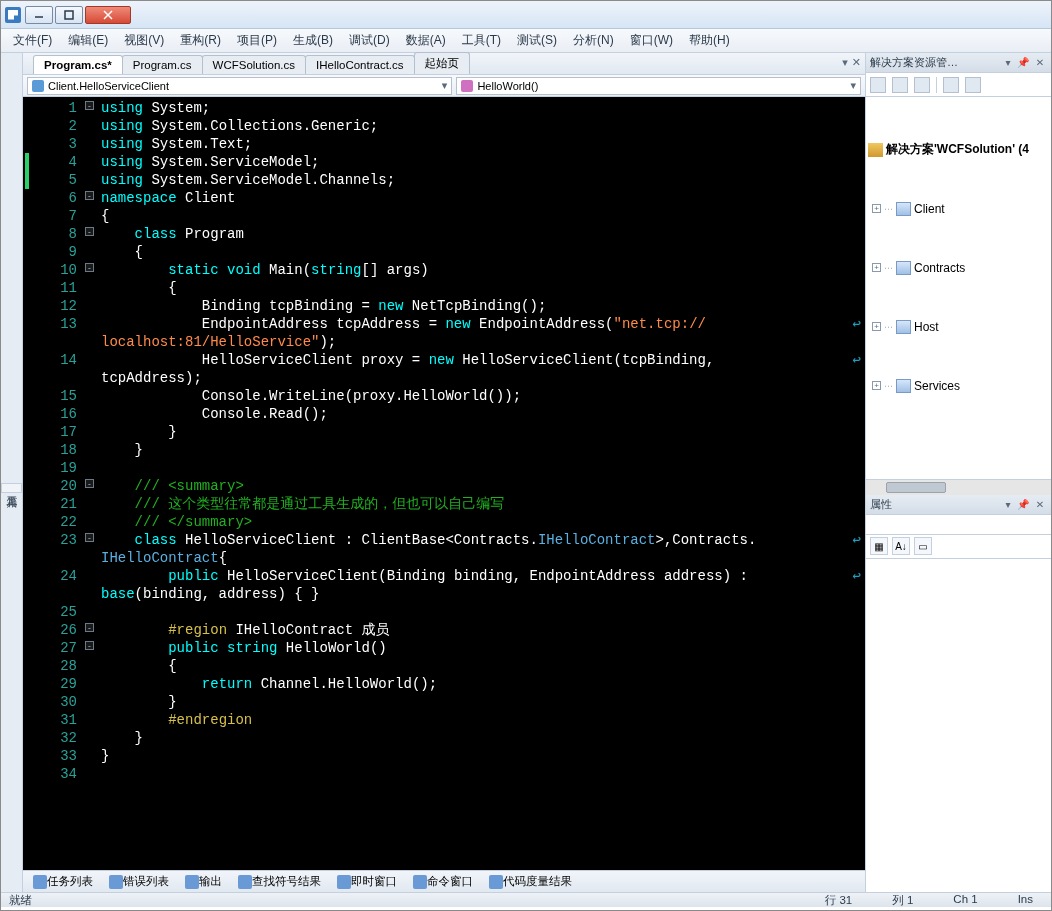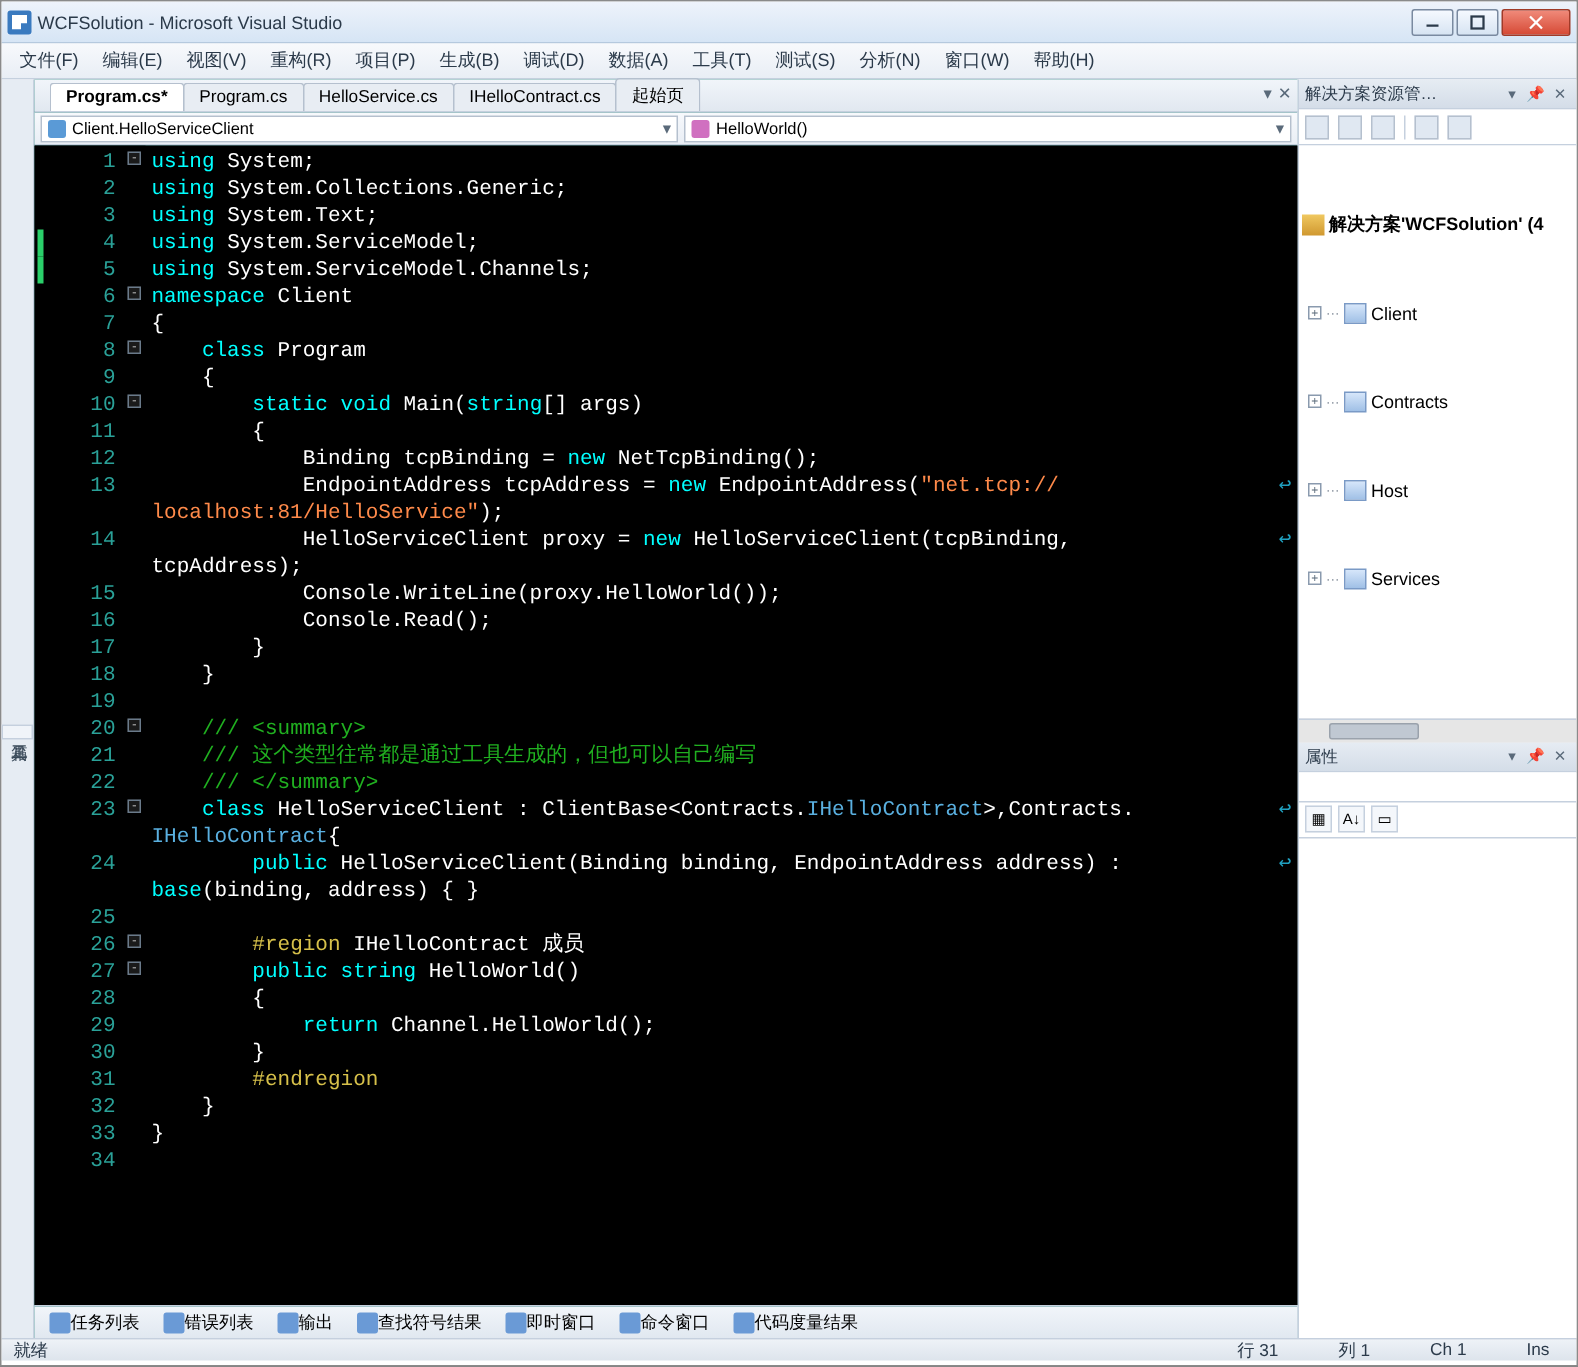--- a/index.html
+++ b/index.html
@@ -15,21 +15,21 @@
 .winbtn svg { width:10px; height:10px; }
 
 .menubar { height: 24px; background: linear-gradient(#f7f9fc,#e9eef5); border-bottom: 1px solid #c5d0de; display: flex; align-items: center; padding: 0 4px; }
 .menuitem { padding: 2px 8px; color: #2b3a4a; cursor: default; }
 
 .mainrow { display: flex; height: calc(100% - 28px - 24px - 18px); }
 
 .leftrail { width: 22px; background: #e6ecf3; border-right: 1px solid #c5d0de; writing-mode: vertical-rl; text-orientation: upright; font-size: 11px; color:#3a4a5a; display:flex; flex-direction:column; align-items:center; padding-top:30px; gap:14px; }
 .leftrail .railtab { padding: 4px 2px; border:1px solid #c5d0de; background:#f0f4f9; }
 
-.centercol { flex: 1; display: flex; flex-direction: column; background:#0f766e; }
+.centercol { flex: 1; display: flex; flex-direction: column; background:#d946ef; }
 
 .tabstrip { height: 22px; background: linear-gradient(#f1f5fa,#e1e8f0); border-bottom: 1px solid #c5d0de; display:flex; align-items:flex-end; padding-left:10px; gap:0; position:relative; }
 .tab { padding: 3px 10px 3px 10px; border:1px solid #b5c0ce; border-bottom:none; background:#e8edf3; font-size:11.5px; border-radius:3px 3px 0 0; margin-right:-1px; position:relative; }
 .tab.active { background:#fff; font-weight:bold; z-index:2; }
 .tabstrip .closers { position:absolute; right:4px; top:3px; display:flex; gap:4px; color:#5a6a7a; font-size:11px; }
 
 .navbar { height: 22px; background: linear-gradient(#f7f9fc,#e9eef5); border-bottom:1px solid #c5d0de; display:flex; align-items:center; gap:4px; padding:0 4px; }
 .navsel { flex:1; border:1px solid #b5c0ce; background:#fff; height:18px; display:flex; align-items:center; padding:0 4px; font-size:11px; }
 .navsel .icon { width:12px; height:12px; margin-right:4px; display:inline-block; background:#5a9ad6; border-radius:2px; }
 .navsel .caret { margin-left:auto; color:#5a6a7a; }
@@ -63,36 +63,35 @@
 .tnode.proj .ficon { background: linear-gradient(#d6e6fa,#a0c0e6); border:1px solid #7a9ac6; }
 .tnode.root { font-weight:bold; }
 .tscroll { height:16px; background:#e6e6e6; border-top:1px solid #c5d0de; position:relative; }
 .tscroll .thumb { position:absolute; left:20px; width:60px; top:2px; bottom:2px; background:#c0c8d2; border:1px solid #9aa2ac; border-radius:2px; }
 
 .propgrid { background:#fff; flex:1; }
 .propgrid .ptb { height:24px; border-bottom:1px solid #c5d0de; display:flex; align-items:center; gap:4px; padding:0 4px; }
 .propgrid .ptb .pi { width:18px; height:18px; border:1px solid #c5d0de; background:#f4f7fb; display:flex; align-items:center; justify-content:center; font-size:10px; }
 .propgrid .psel { height:20px; border-bottom:1px solid #c5d0de; background:#fff; }
 
-.statusbar { height:15px; background:linear-gradient(#eef2f7,#dde4ec); border-top:1px solid #c5d0de; display:flex; align-items:center; font-size:11.5px; color:#2b3a4a; padding:0 8px; }
+.statusbar { height:15px; background:linear-gradient(#eef2f7,#dde4ec); border-top:1px solid #c5d0de; display:flex; align-items:flex-start; font-size:11.5px; color:#2b3a4a; padding:0 8px; }
 .statusbar .cell { margin-right:40px; }
 .statusbar .spacer3 { flex:1; }
 
 .marker { display:inline-block; width:4px; height:18px; background:#2ad06a; position:absolute; left:0; }
 .linewrap { position:relative; height:18px; }
 .foldcol { width:14px; background:#000; }
 .foldcol div { height:18px; position:relative; }
 .foldcol .fb { position:absolute; left:2px; top:4px; width:9px; height:9px; border:1px solid #6a7a8a; background:#1a1a1a; font-size:8px; line-height:7px; text-align:center; color:#c0c0c0; }
 </style>
 </head>
 <body>
 
 <div class="titlebar">
   <span class="appicon"></span>
-  <span class="title">WCFSolution - Microsoft Visual Studio</span>
   <div class="winbtns">
     <div class="winbtn">
         <svg viewBox="0 0 10 10">
           <line x1="1" y1="7" x2="9" y2="7" stroke="#2b3a4a" stroke-width="1.5"></line>
         </svg>
       </div>
     <div class="winbtn">
         <svg viewBox="0 0 10 10">
           <rect x="1" y="1" width="8" height="8" fill="none" stroke="#2b3a4a" stroke-width="1.5"></rect>
         </svg>
@@ -126,21 +125,21 @@
 
   <div class="leftrail">
     <div class="railtab">工具箱</div>
 
   </div>
 
   <div class="centercol">
     <div class="tabstrip">
       <span class="tab active">Program.cs*</span>
         <span class="tab">Program.cs</span>
-        <span class="tab">HelloService.cs</span>
+        <span class="tab">WCFSolution.cs</span>
         <span class="tab">IHelloContract.cs</span>
         <span class="tab">起始页</span>
       <div class="closers">
         <span>▾</span>
         <span>✕</span>
       </div>
     </div>
     <div class="navbar">
       <div class="navsel">
         <span class="icon"></span>

